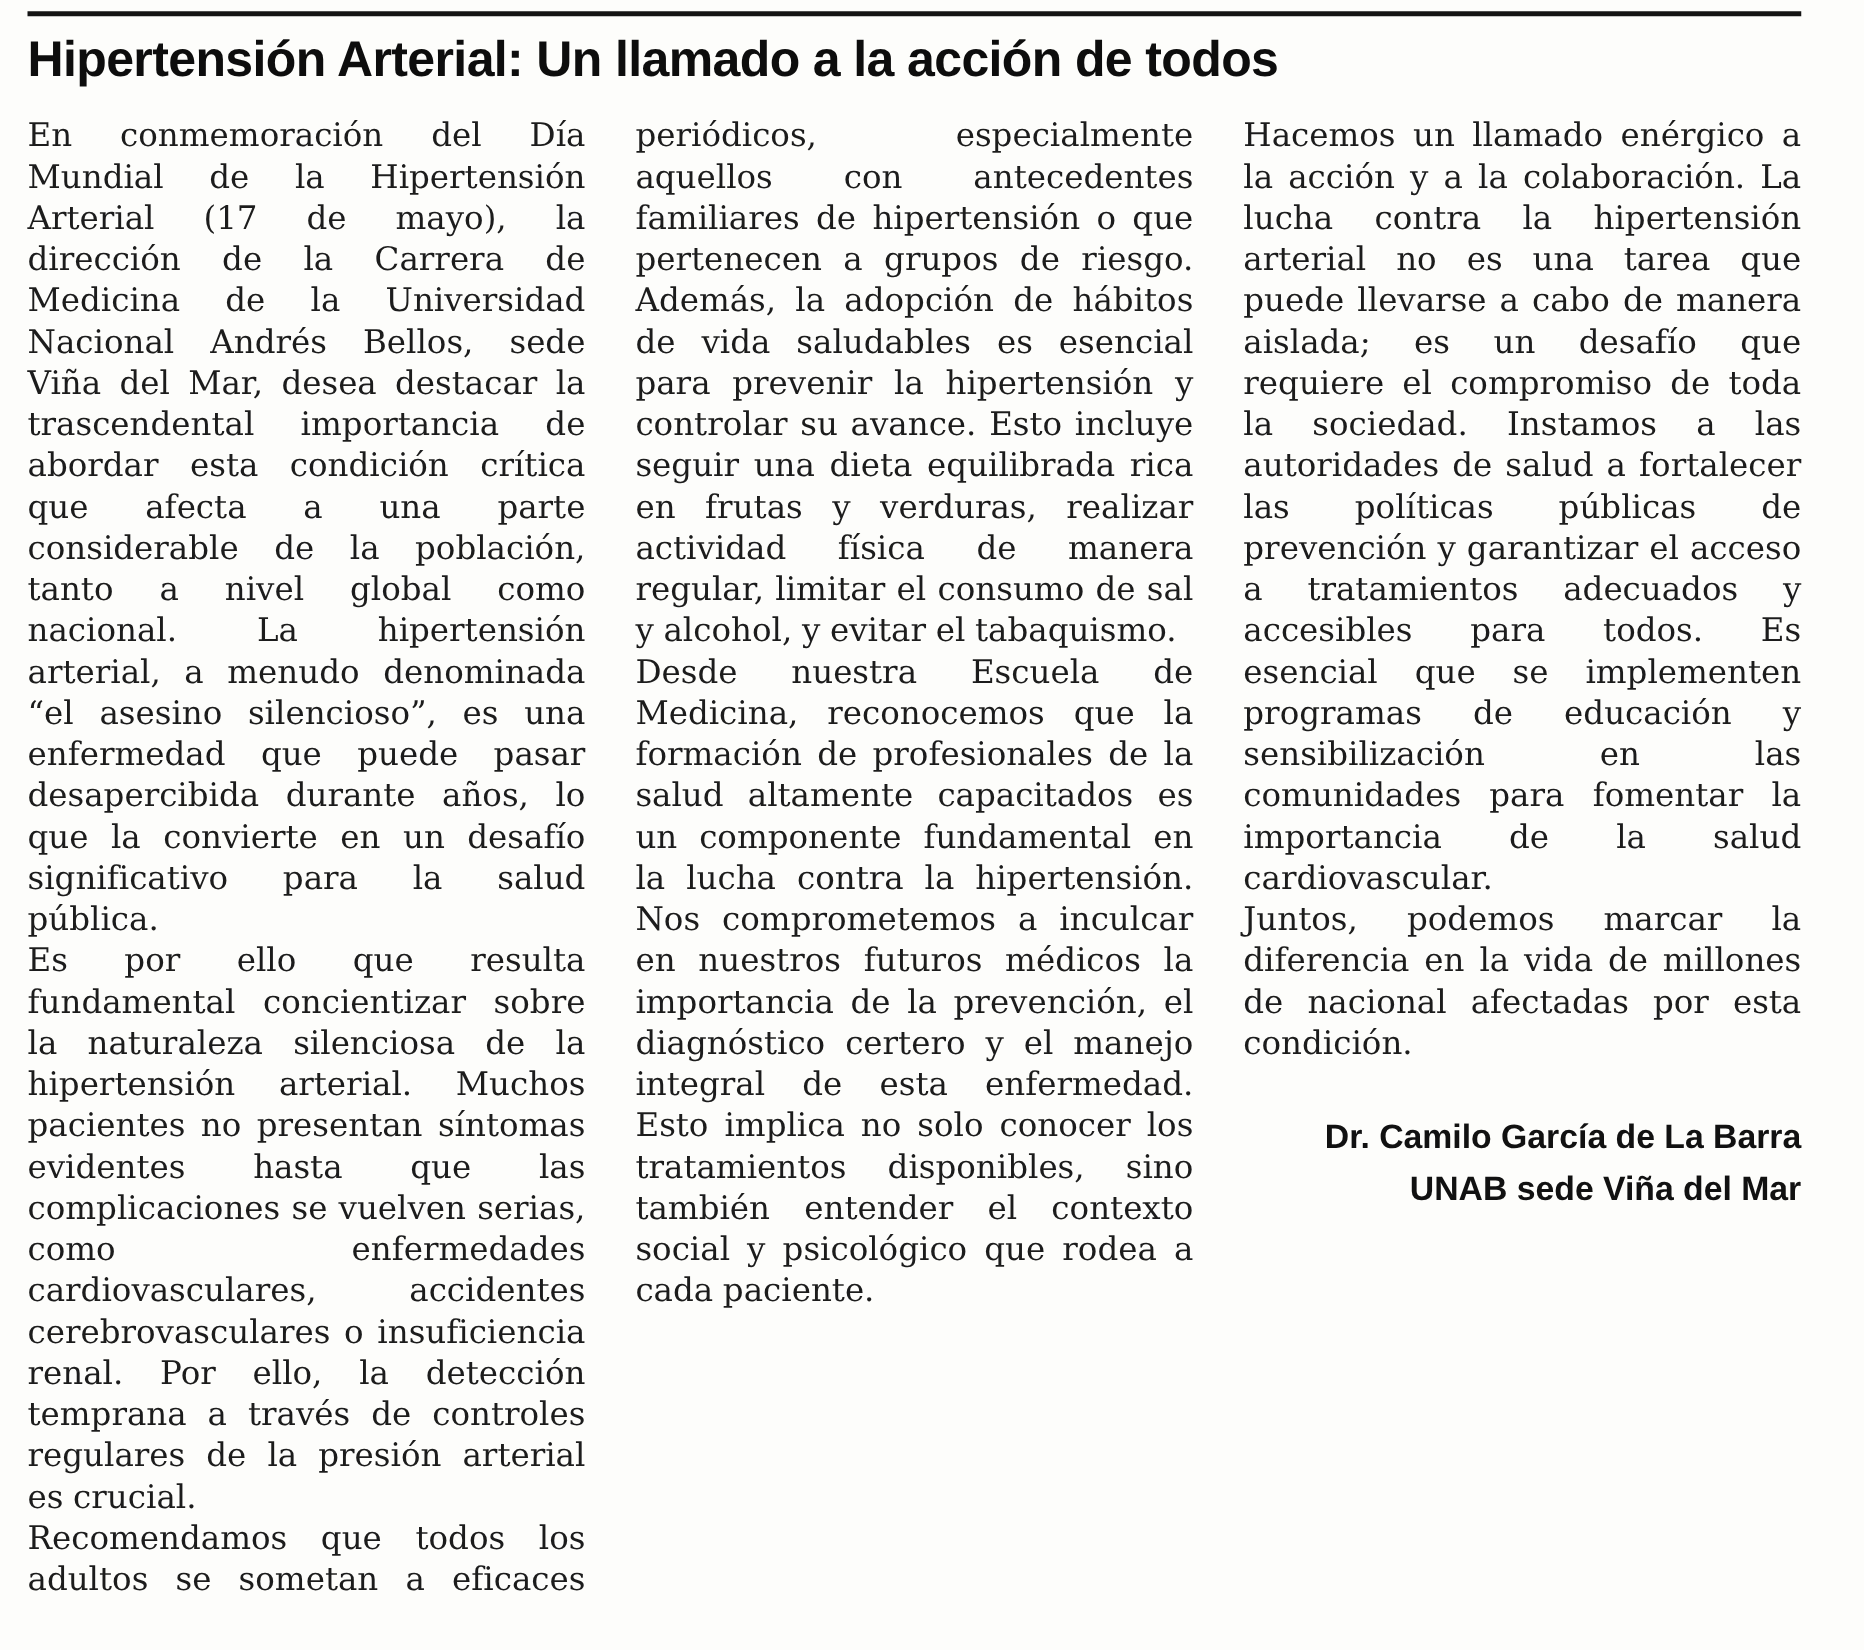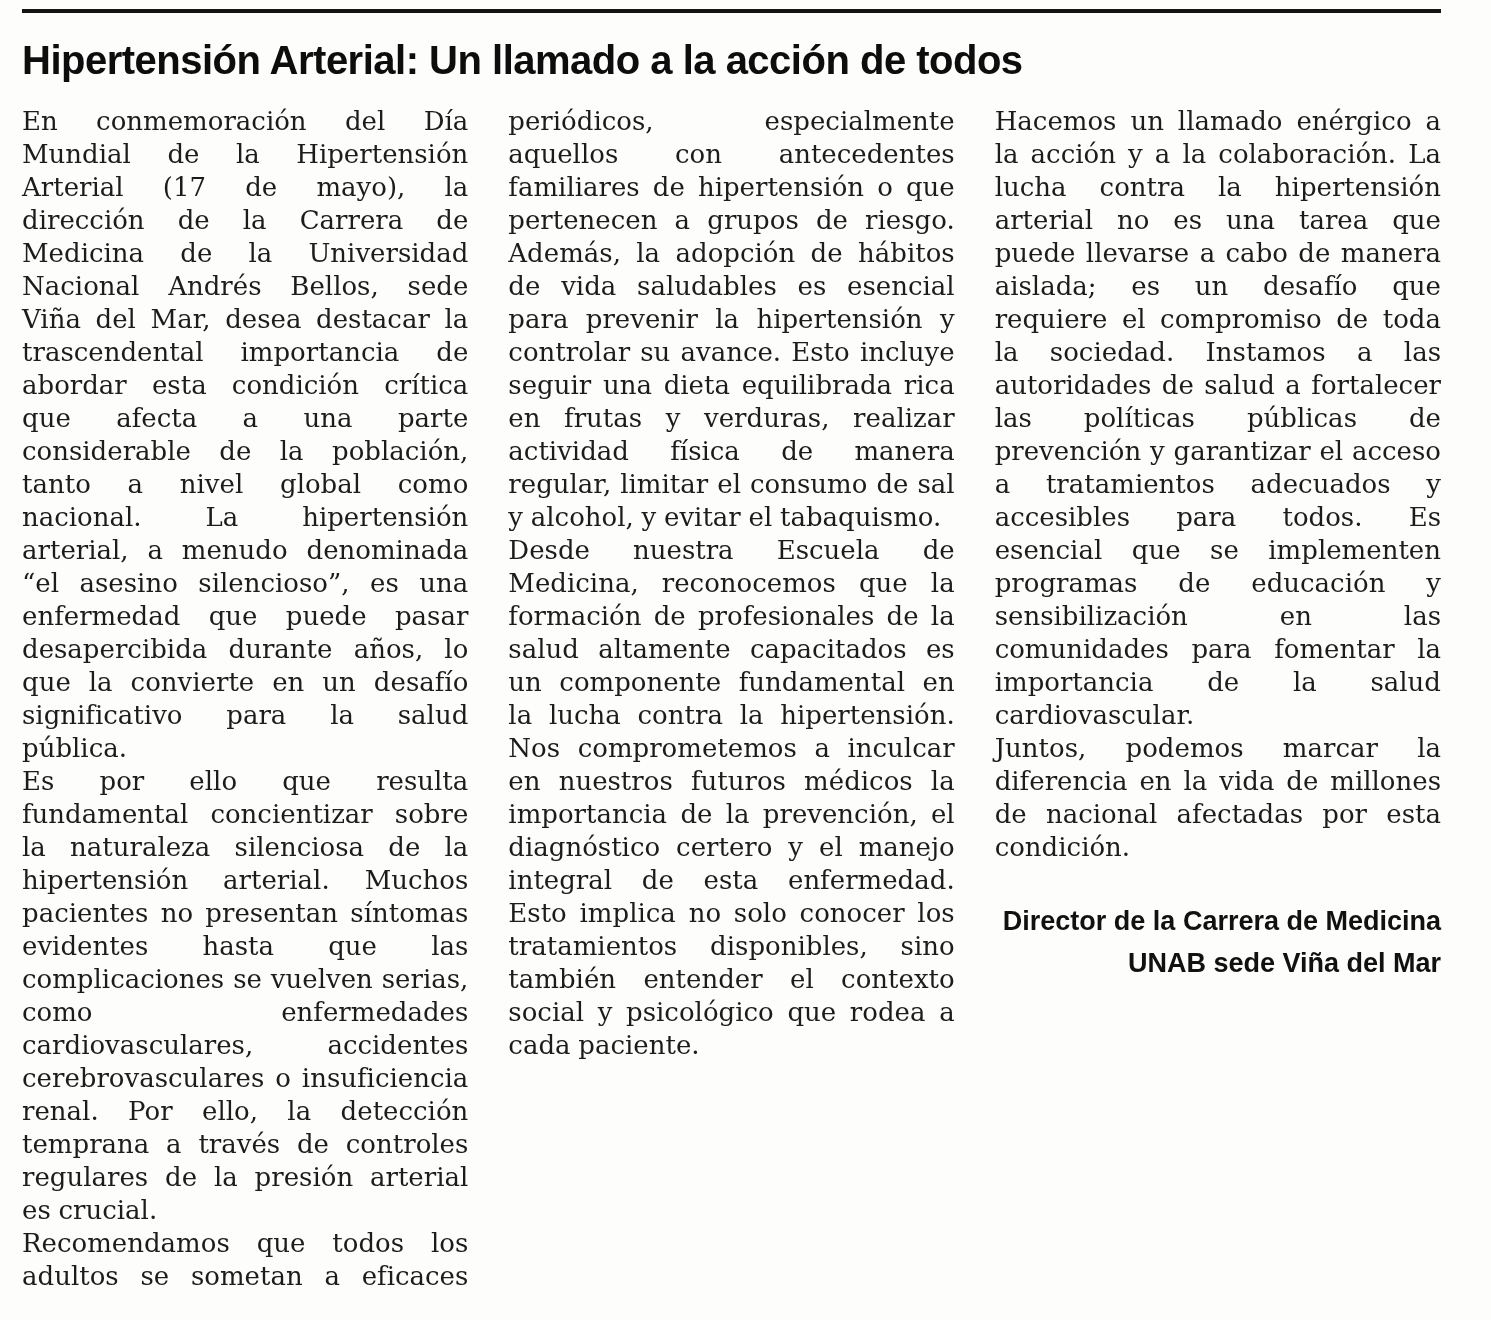--- a/index.html
+++ b/index.html
@@ -24,21 +24,21 @@
     height: 4px;
     background: #141414;
     margin: 9px 0 0 0;
   }
   h1.article-title {
     font-family: "Liberation Sans", sans-serif;
     font-weight: 700;
     font-size: 40px;
     letter-spacing: -0.5px;
     color: #0d0d0d;
-    margin: 26px 0 24px 0;
+    margin: 14px 0 24px 0;
     line-height: 1.05;
   }
   .columns {
     display: grid;
     grid-template-columns: repeat(3, 1fr);
     column-gap: 40px;
     font-family: "DejaVu Serif", "Liberation Serif", serif;
     font-size: 26px;
     line-height: 33px;
     text-align: justify;
@@ -85,19 +85,19 @@
     <div class="col">
       <p>periódicos, especialmente aquellos con antecedentes familiares de hipertensión o que pertenecen a grupos de riesgo. Además, la adopción de hábitos de vida saludables es esencial para prevenir la hipertensión y controlar su avance. Esto incluye seguir una dieta equilibrada rica en frutas y verduras, realizar actividad física de manera regular, limitar el consumo de sal y alcohol, y evitar el tabaquismo.</p>
       <p>Desde nuestra Escuela de Medicina, reconocemos que la formación de profesionales de la salud altamente capacitados es un componente fundamental en la lucha contra la hipertensión. Nos comprometemos a inculcar en nuestros futuros médicos la importancia de la prevención, el diagnóstico certero y el manejo integral de esta enfermedad. Esto implica no solo conocer los tratamientos disponibles, sino también entender el contexto social y psicológico que rodea a cada paciente.</p>
     </div>
 
     <div class="col">
       <p>Hacemos un llamado enérgico a la acción y a la colaboración. La lucha contra la hipertensión arterial no es una tarea que puede llevarse a cabo de manera aislada; es un desafío que requiere el compromiso de toda la sociedad. Instamos a las autoridades de salud a fortalecer las políticas públicas de prevención y garantizar el acceso a tratamientos adecuados y accesibles para todos. Es esencial que se implementen programas de educación y sensibilización en las comunidades para fomentar la importancia de la salud cardiovascular.</p>
       <p>Juntos, podemos marcar la diferencia en la vida de millones de nacional afectadas por esta condición.</p>
 
       <div class="signature">
-        <div>Director de la Carrera de Medicina</div>
+        <div>Dr. Camilo García de La Barra</div>
         <div>UNAB sede Viña del Mar</div>
       </div>
     </div>
 
   </div>
 </div>
 
 </body></html>

